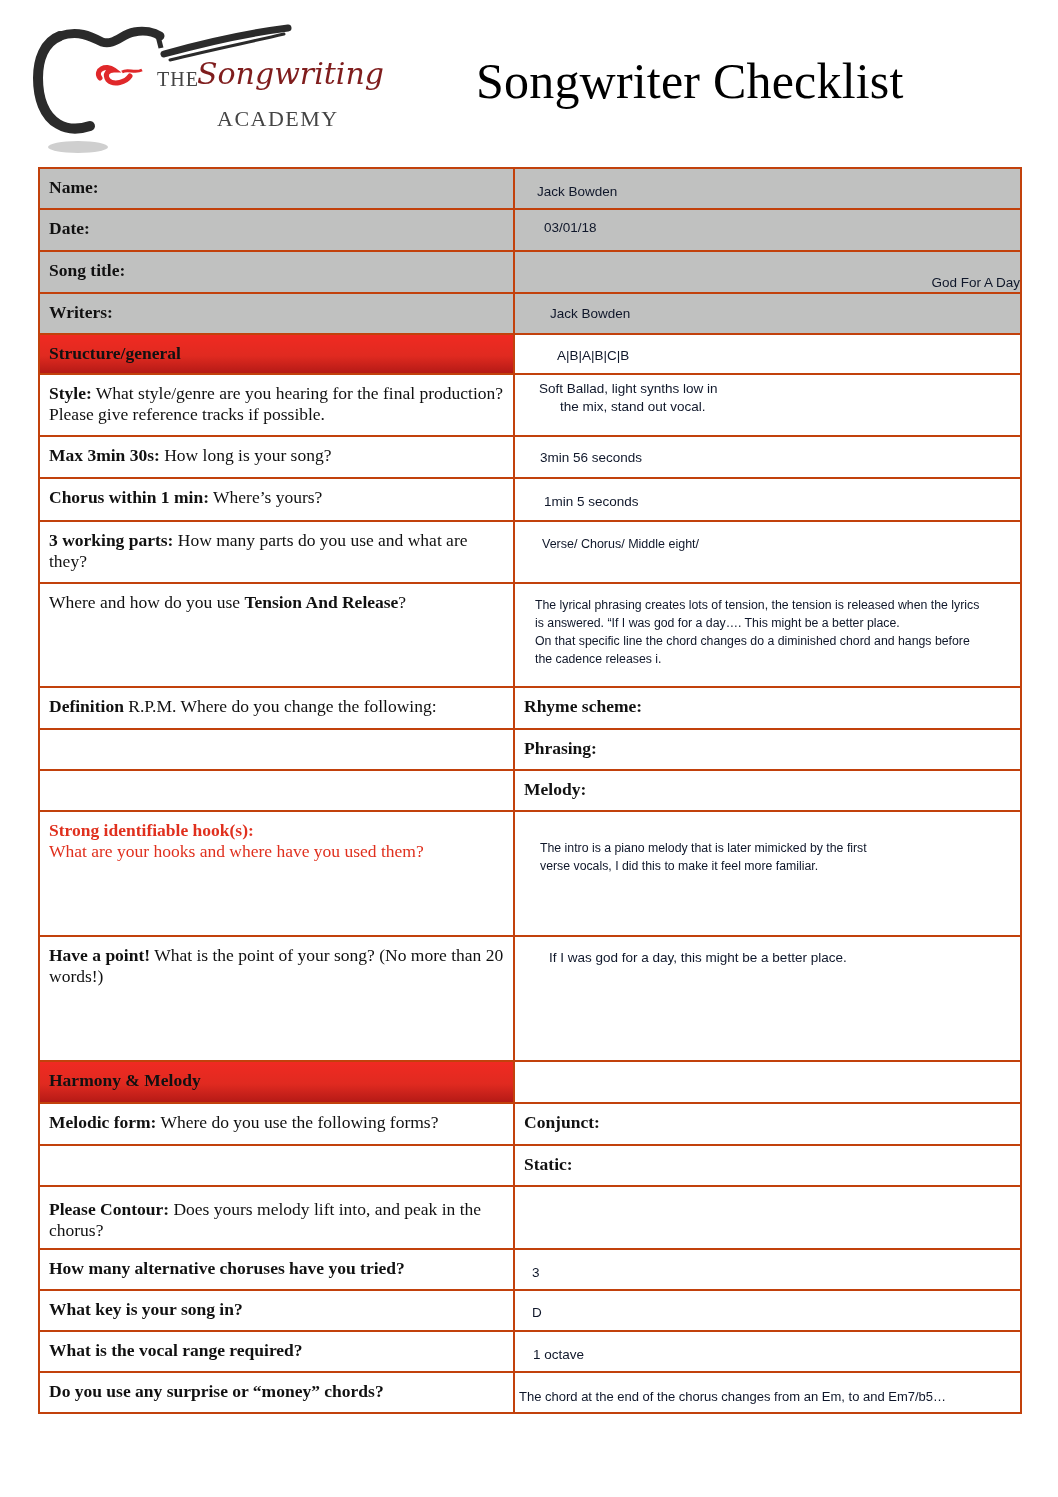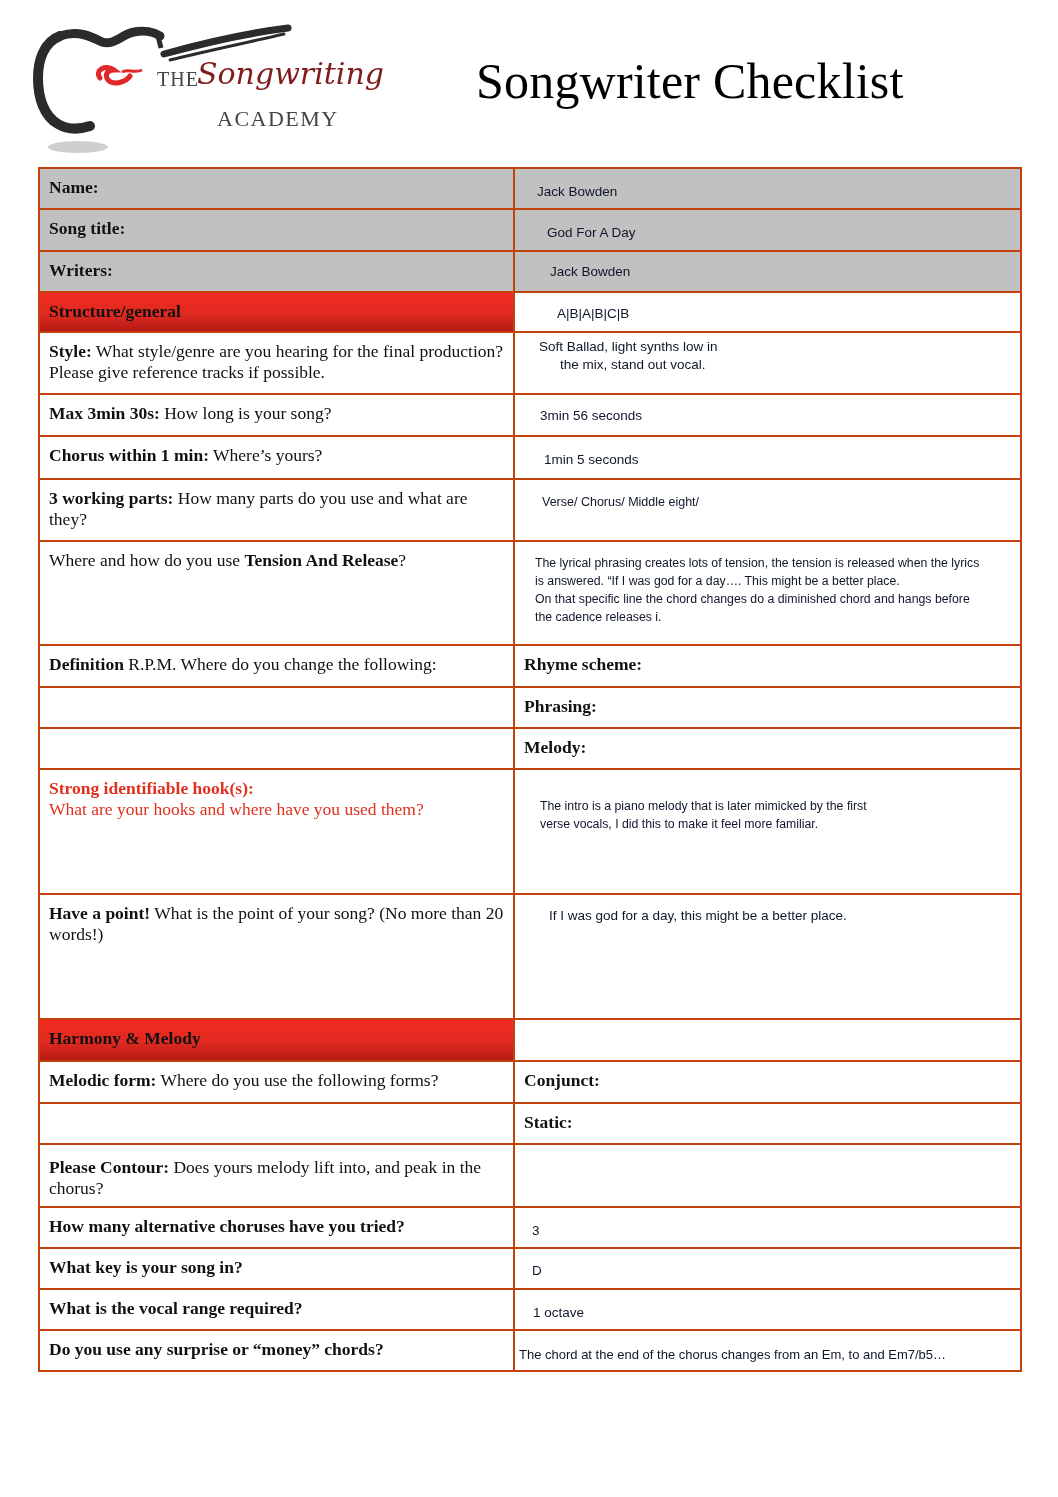--- a/index.html
+++ b/index.html
@@ -45,23 +45,29 @@
     </colgroup>
 
   <tbody>
       <tr class="grey" style="height:41px">
     <td class="q b">Name:</td>
     <td class="a">
           <span class="ans" style="padding:14px 0 0 22px;">Jack Bowden</span>
         </td>
   </tr>
   <tr class="grey" style="height:42px">
+    <td class="q b">Date:</td>
+    <td class="a">
+          <span class="ans" style="padding:9px 0 0 29px;">03/01/18</span>
+        </td>
+  </tr>
+  <tr class="grey" style="height:42px">
     <td class="q b">Song title:</td>
     <td class="a">
-          <span class="ans" style="padding:14px 0 0 32px;">God For A Day</span>
+          <span class="ans" style="padding:22px 0 0 32px;text-align:right;">God For A Day</span>
         </td>
   </tr>
   <tr class="grey" style="height:41px">
     <td class="q b">Writers:</td>
     <td class="a">
           <span class="ans" style="padding:11px 0 0 35px;">Jack Bowden</span>
         </td>
   </tr>
 
   <tr style="height:40px">

